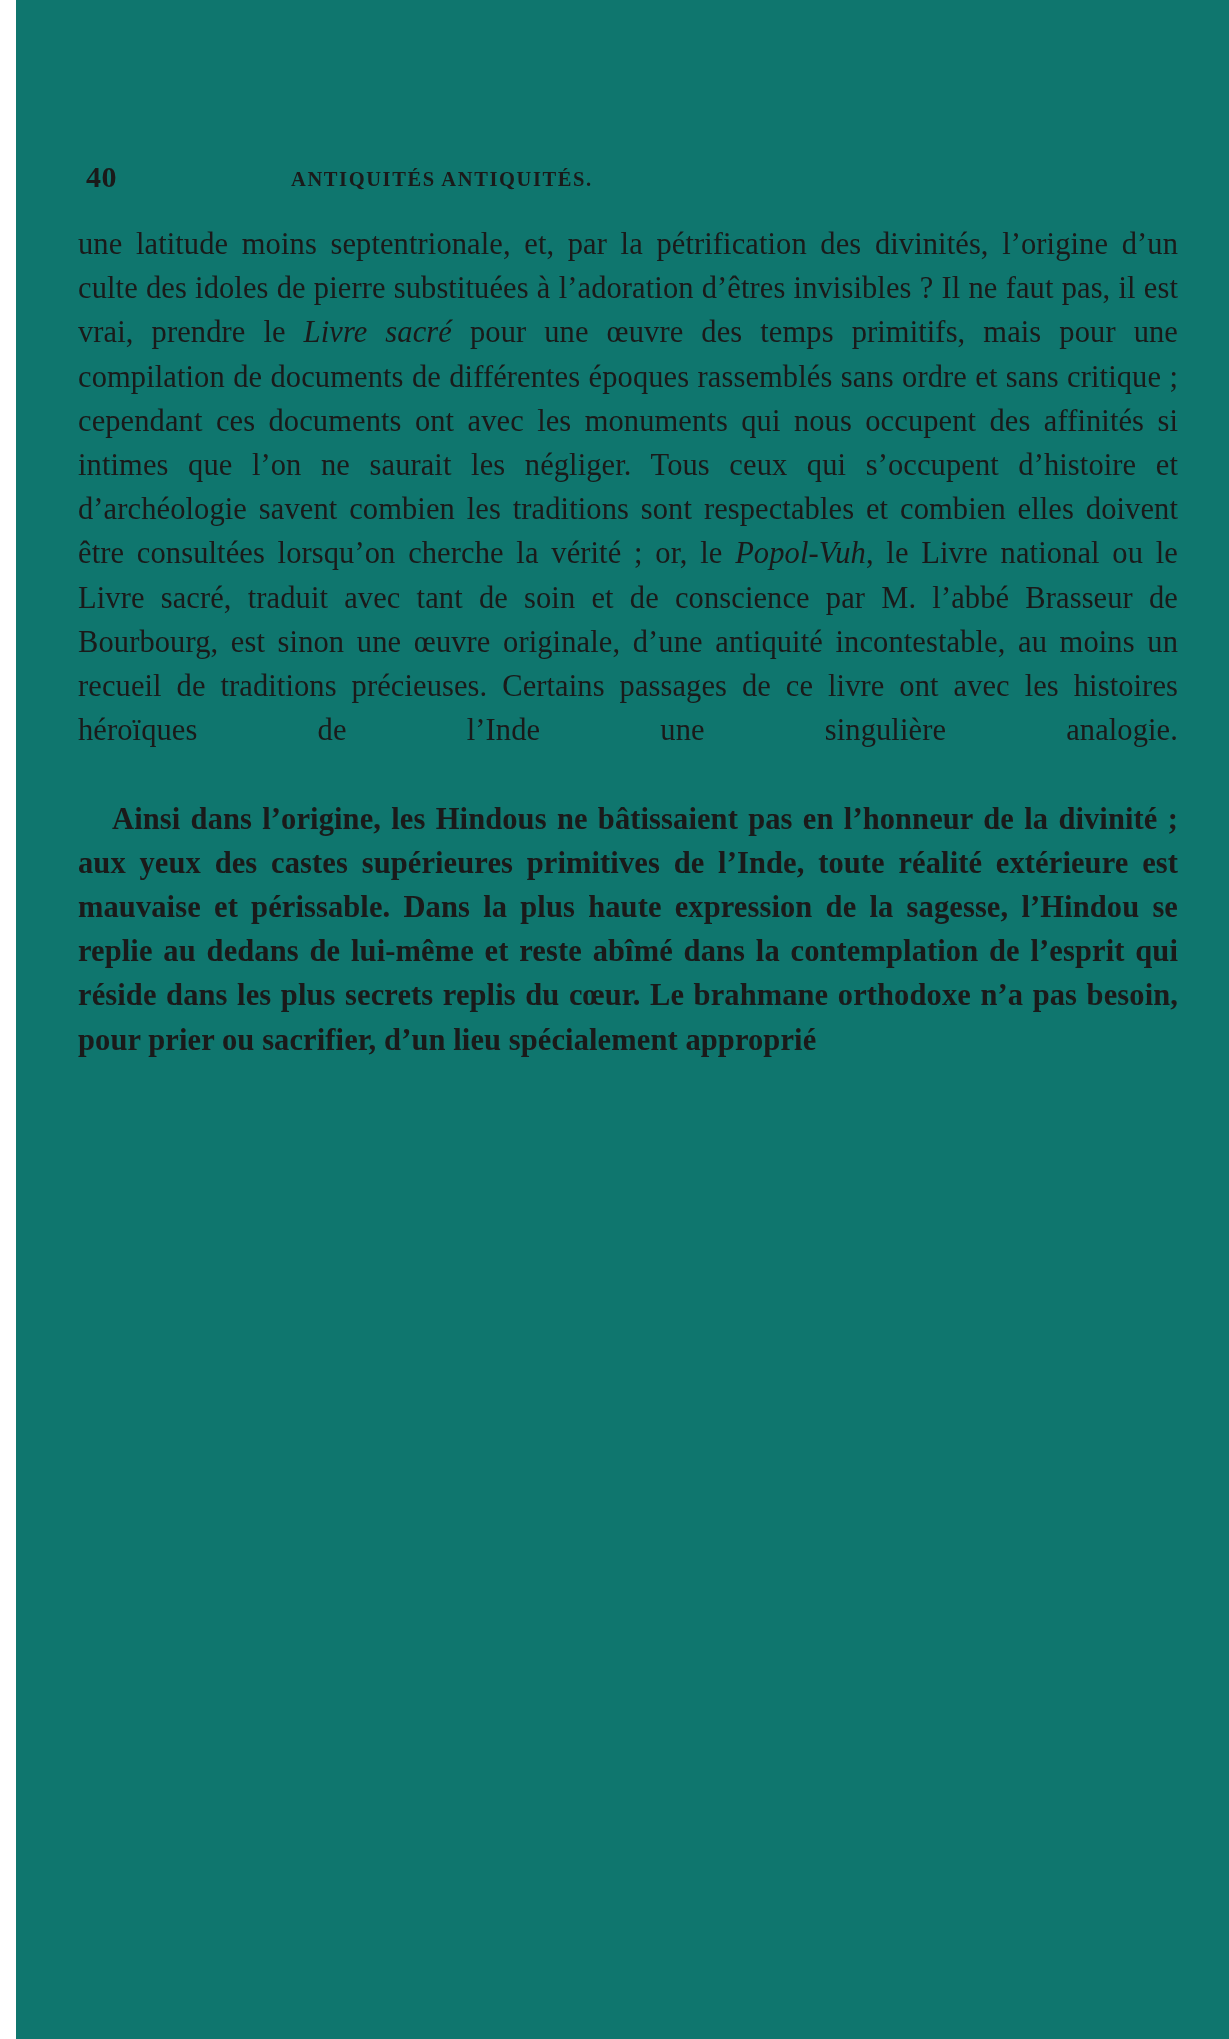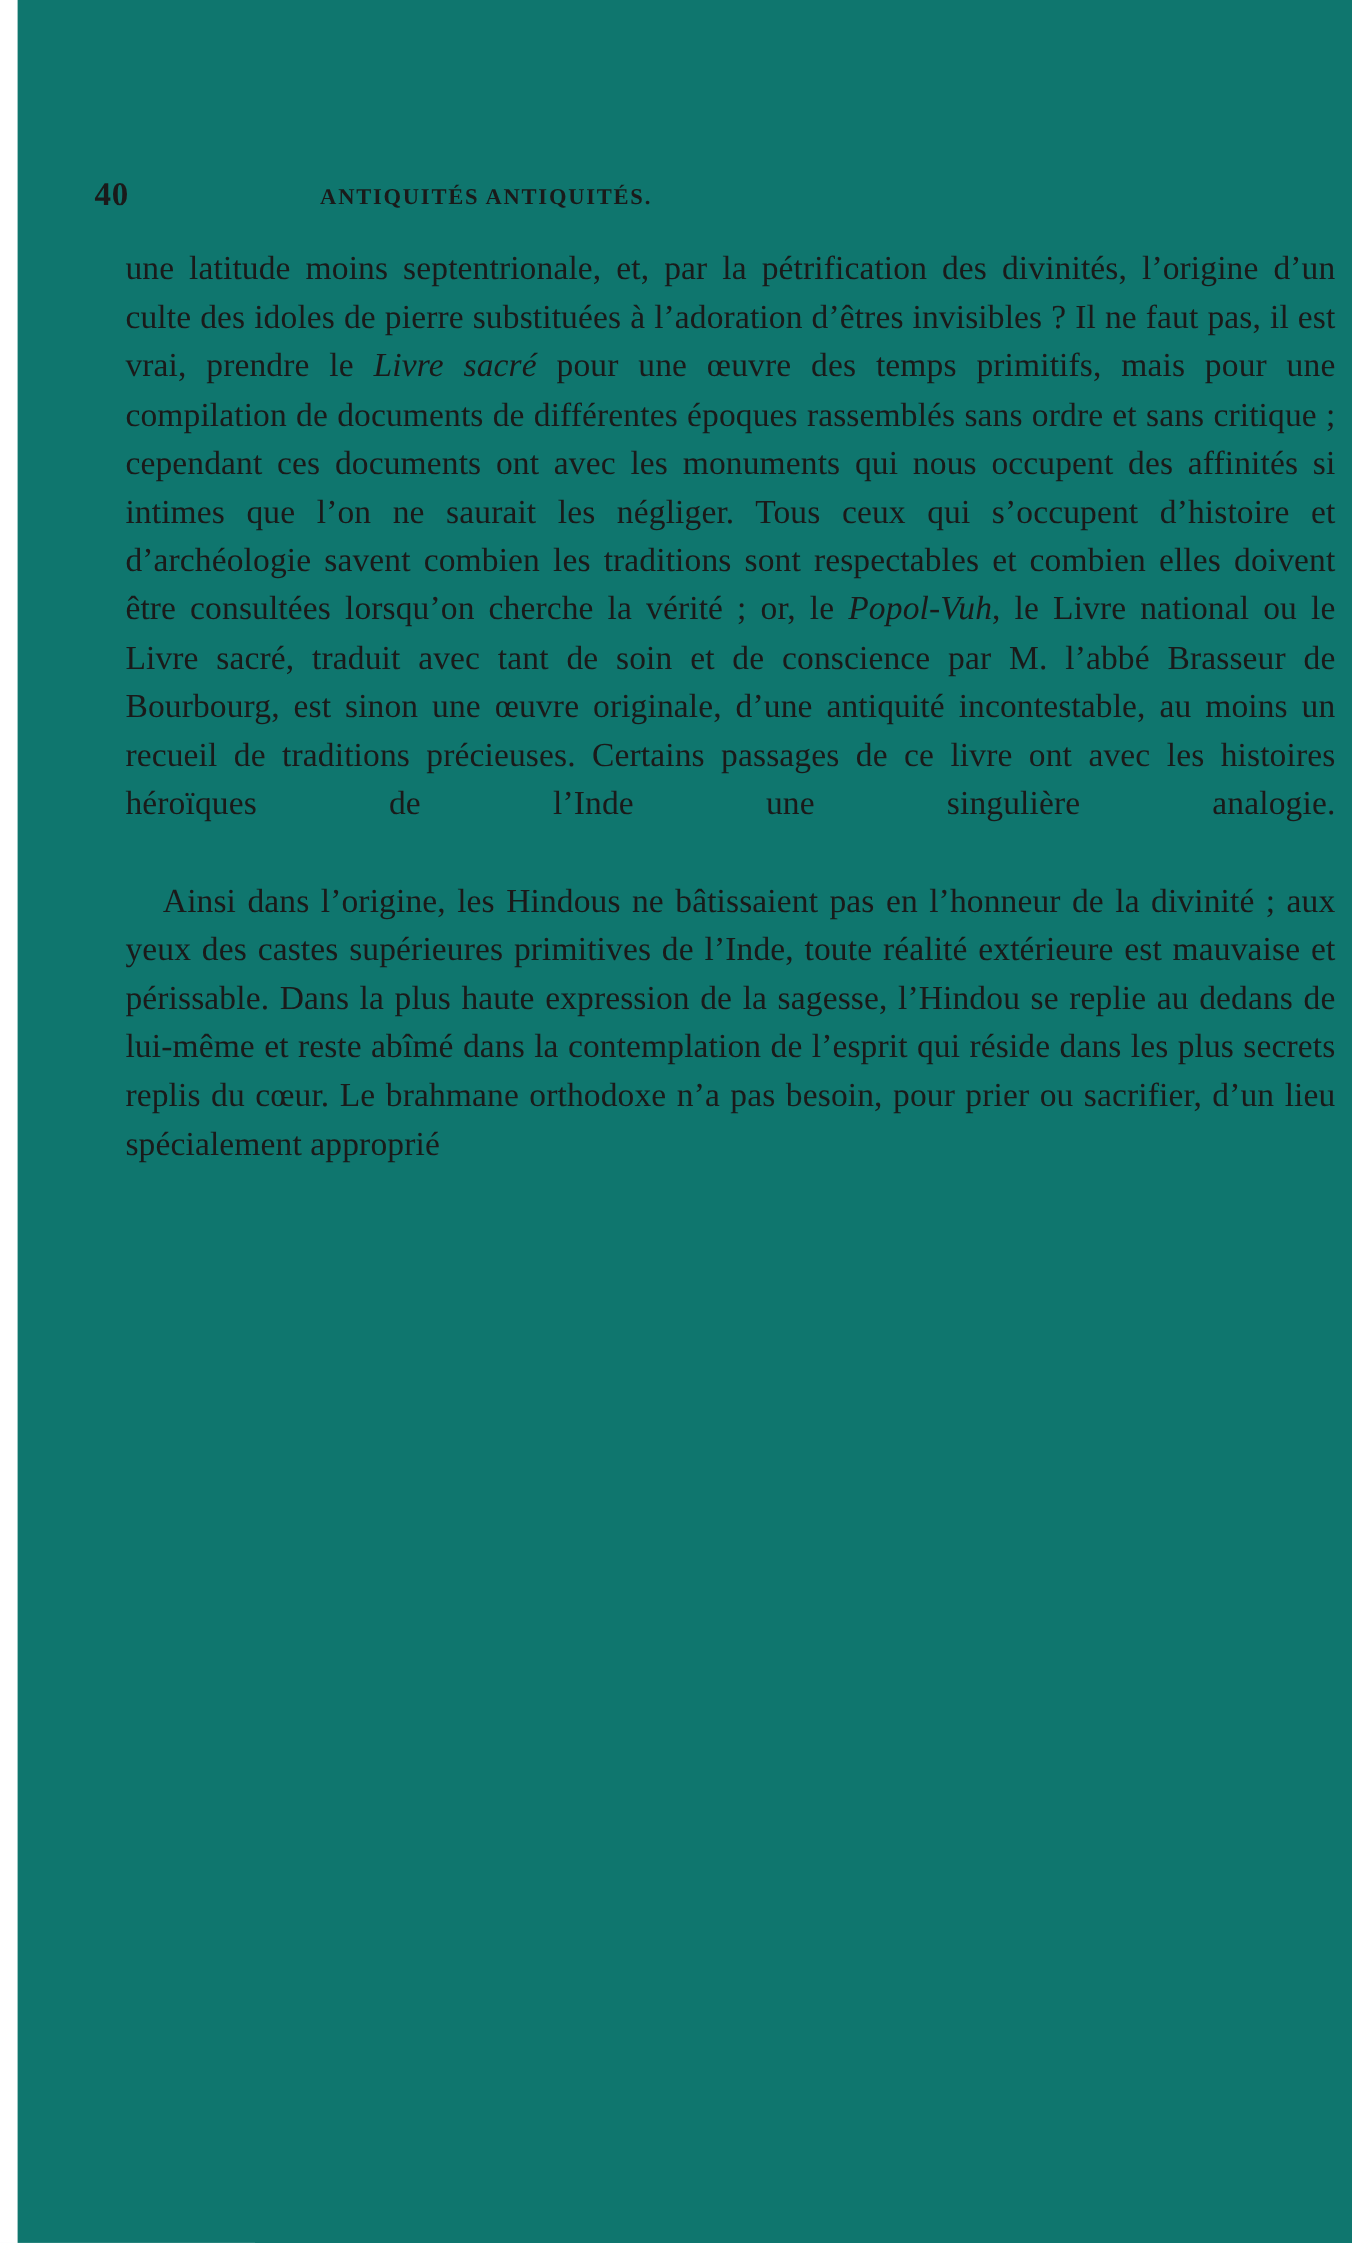--- a/index.html
+++ b/index.html
@@ -47,32 +47,32 @@
     letter-spacing: 1.6px;
     font-variant: small-caps;
     font-weight: 600;
     font-family: "Liberation Serif", serif;
   }
   .body-text {
     position: absolute;
     left: 62px;
     top: 222px;
     width: 1100px;
-    margin-left: 36px;
   }
   .para {
     margin: 0;
     font-size: 30.5px;
     line-height: 44.2px;
     text-align: justify;
     text-justify: inter-word;
     letter-spacing: 0.1px;
   }
   .para + .para {
     margin-top: 0;
+    font-weight: bold;
   }
   .indent {
     text-indent: 34px;
   }
   .it {
     font-style: italic;
   }
   
   .para:after {
     content: "";

